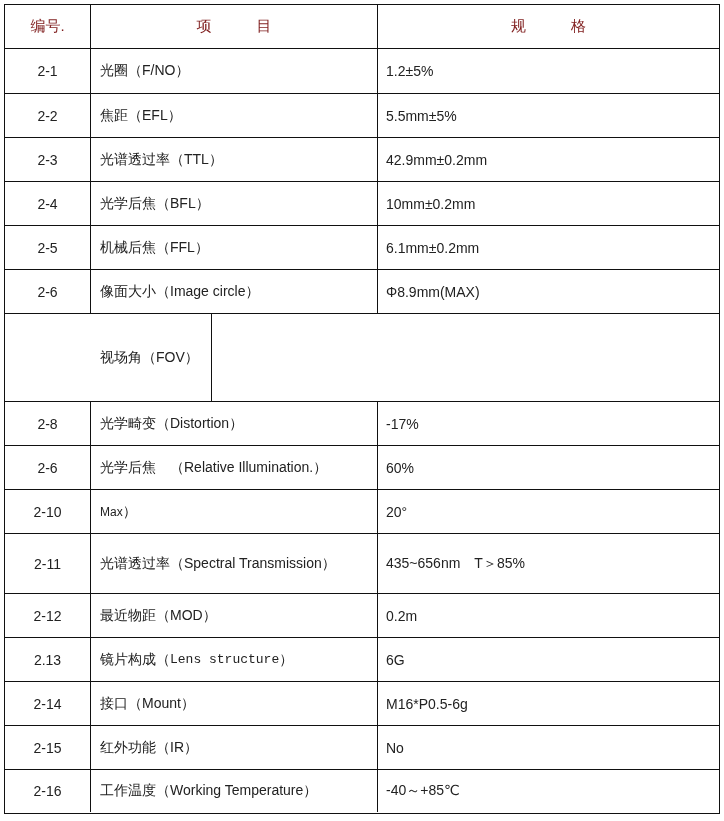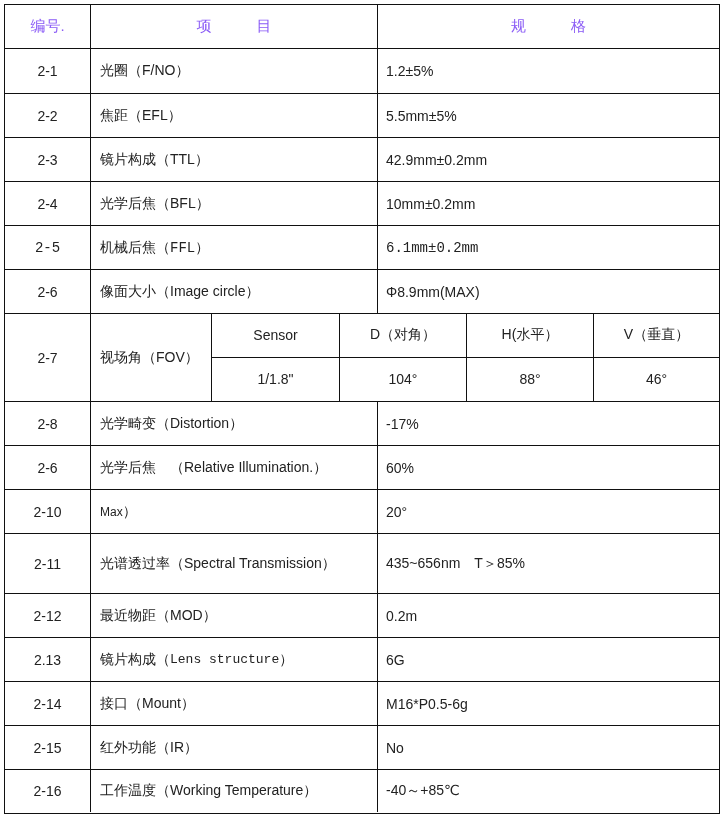--- a/index.html
+++ b/index.html
@@ -7,21 +7,21 @@
            font-family: "Liberation Sans", "DejaVu Sans", sans-serif; color: #222; }
     .tbl { position: absolute; left: 4px; top: 4px; width: 716px; height: 810px;
            border: 1.5px solid #111; box-sizing: border-box; }
     .row { position: absolute; left: 0; width: 100%; border-bottom: 1.5px solid #111; box-sizing: border-box; }
     .row.last { border-bottom: none; }
     .cell { position: absolute; top: 0; bottom: 0; display: flex; align-items: center;
             font-size: 14px; box-sizing: border-box; white-space: nowrap; }
     .c-num { left: 0; width: 86px; justify-content: center; border-right: 1.5px solid #111; }
     .c-item { left: 86px; width: 287px; padding-left: 9px; border-right: 1.5px solid #111; }
     .c-spec { left: 373px; right: 0; padding-left: 8px; }
-    .hdr .cell { font-size: 15px; color: #8b5cf6; }
+    .hdr .cell { font-size: 15px; color: #7f1d1d; }
     .hdr .c-item, .hdr .c-spec { justify-content: center; padding-left: 0; letter-spacing: 0; }
     .sub { font-size: 12px; vertical-align: -3px; }
     .mono { font-family: "Liberation Mono", "DejaVu Sans Mono", monospace; font-size: 13px; }
     
     .fov .c-fovlabel { left: 86px; width: 121px; padding-left: 9px; border-right: 1.5px solid #111; }
     .fovgrid { position: absolute; left: 207px; right: 0; top: 0; bottom: 0; }
     .fovrow { position: absolute; left: 0; right: 0; height: 50%; }
     .fovrow.top { top: 0; border-bottom: 1.5px solid #111; box-sizing: border-box; }
     .fovrow.bot { bottom: 0; }
     .fc { position: absolute; top: 0; bottom: 0; display: flex; align-items: center;
@@ -49,59 +49,44 @@
   </div>
 
   <div class="row" style="top:89px;height:44px;">
     <div class="cell c-num">2-2</div>
     <div class="cell c-item">焦距（EFL）</div>
     <div class="cell c-spec">5.5mm±5%</div>
   </div>
 
   <div class="row" style="top:133px;height:44px;">
     <div class="cell c-num">2-3</div>
-    <div class="cell c-item">镜片构成（TTL）</div>
+    <div class="cell c-item">光谱透过率（TTL）</div>
     <div class="cell c-spec">42.9mm±0.2mm</div>
   </div>
 
   <div class="row" style="top:177px;height:44px;">
     <div class="cell c-num">2-4</div>
     <div class="cell c-item">光学后焦（BFL）</div>
     <div class="cell c-spec">10mm±0.2mm</div>
   </div>
 
-  <div class="row" style="top:221px;height:44px;font-family:Liberation Mono, monospace;">
+  <div class="row" style="top:221px;height:44px;">
     <div class="cell c-num">2-5</div>
     <div class="cell c-item">机械后焦（FFL）</div>
     <div class="cell c-spec">6.1mm±0.2mm</div>
   </div>
 
   <div class="row" style="top:265px;height:44px;">
     <div class="cell c-num">2-6</div>
     <div class="cell c-item">像面大小（Image circle）</div>
     <div class="cell c-spec">Φ8.9mm(MAX)</div>
   </div>
 
   <div class="row fov" style="top:309px;height:88px;">
-    <div class="cell c-num">2-7</div>
     <div class="cell c-fovlabel">视场角（FOV）</div>
-    <div class="fovgrid">
-      <div class="fovrow top">
-        <div class="fc f1">Sensor</div>
-        <div class="fc f2">D（对角）</div>
-        <div class="fc f3">H(水平）</div>
-        <div class="fc f4">V（垂直）</div>
-      </div>
-      <div class="fovrow bot">
-        <div class="fc f1">1/1.8"</div>
-        <div class="fc f2">104°</div>
-        <div class="fc f3">88°</div>
-        <div class="fc f4">46°</div>
-      </div>
-    </div>
   </div>
 
   <div class="row" style="top:397px;height:44px;">
     <div class="cell c-num">2-8</div>
     <div class="cell c-item">光学畸变（Distortion）</div>
     <div class="cell c-spec">-17%</div>
   </div>
 
   <div class="row" style="top:441px;height:44px;">
     <div class="cell c-num">2-6</div>

